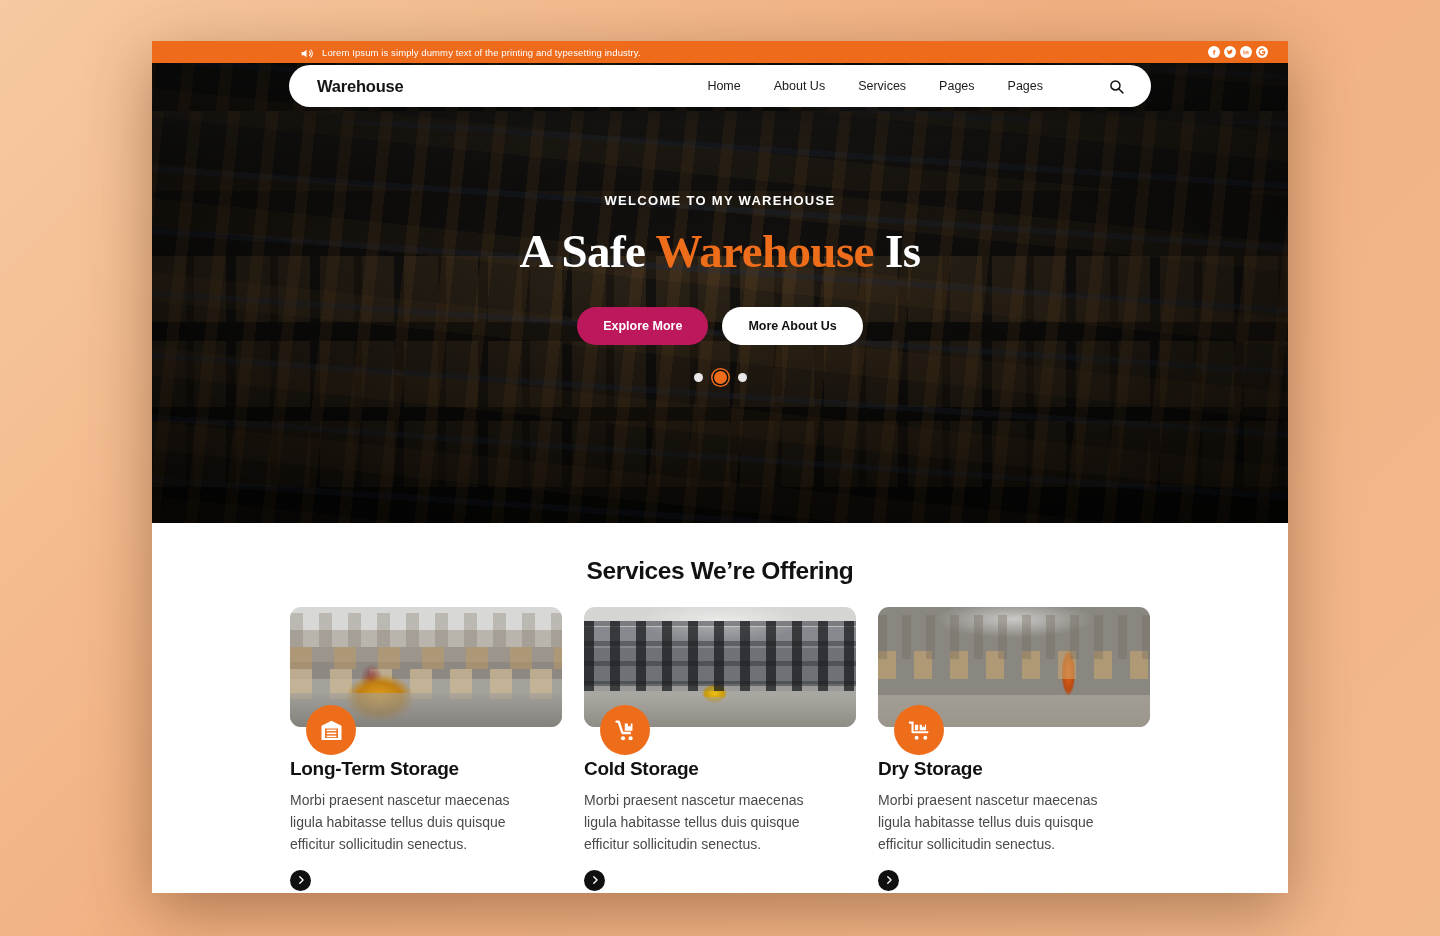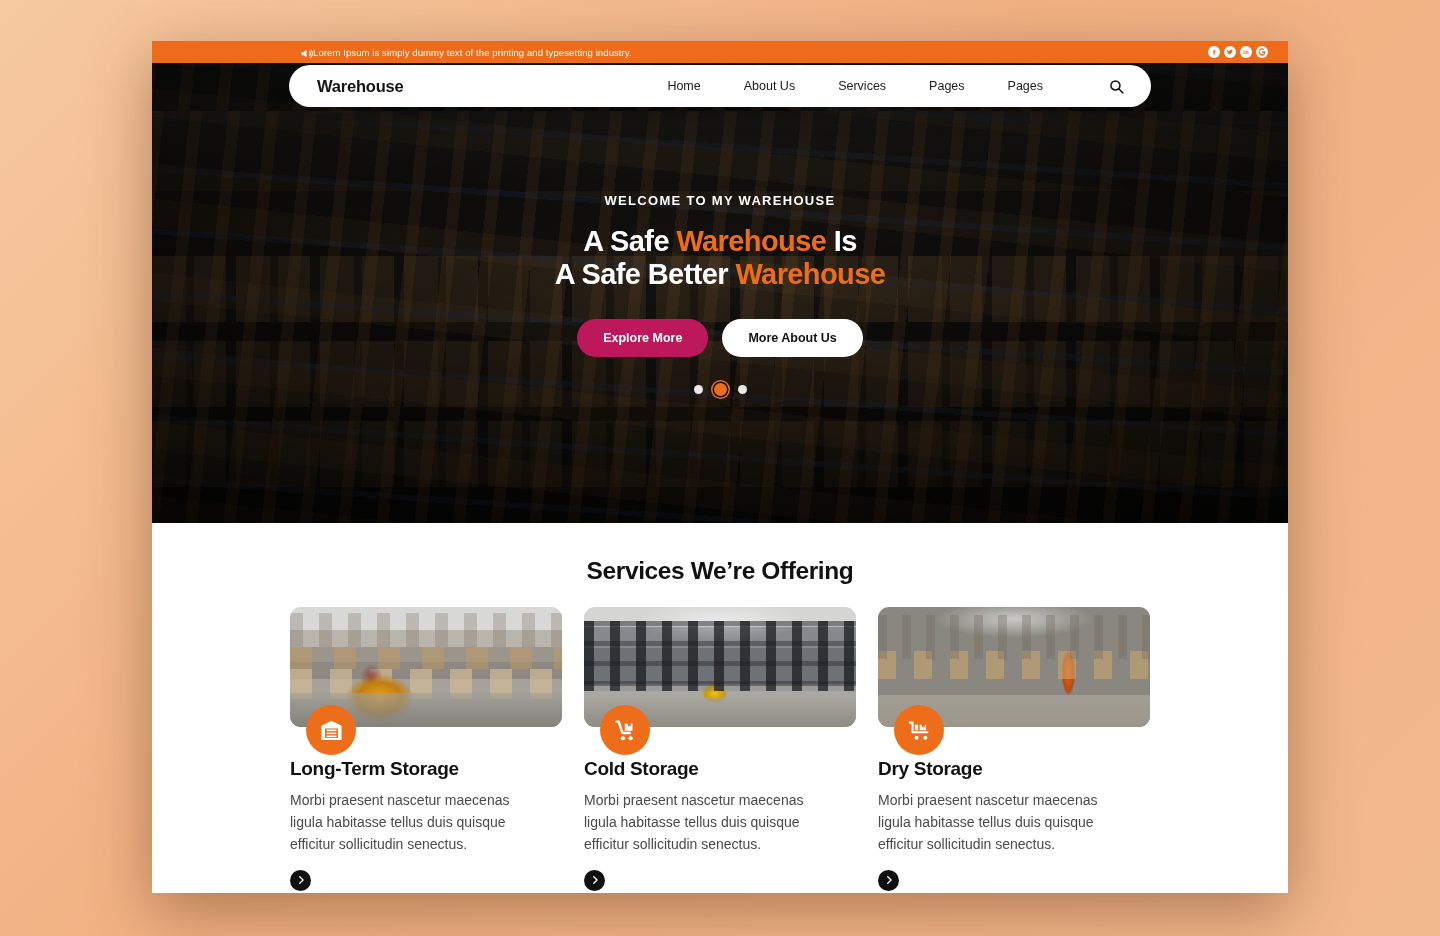--- a/index.html
+++ b/index.html
@@ -37,20 +37,21 @@
     background: #ed6b1a;
     display: flex;
     align-items: center;
     z-index: 40;
   }
   .topbar-inner {
     width: 100%;
     padding: 0 14px 0 148px;
     display: flex;
     align-items: center;
+    gap: 9px;
   }
   .speaker-icon { width: 13px; height: 13px; flex: none; color: #fff; display:block; }
   .ticker-text {
     color: #ffffff;
     font-size: 9.5px;
     letter-spacing: .1px;
     white-space: nowrap;
   }
   .social-group {
     margin-left: auto;
@@ -145,21 +146,21 @@
     font-size: 16.5px;
     font-weight: 700;
     color: #141414;
     letter-spacing: -.2px;
     cursor: pointer;
   }
   .nav-links {
     margin-left: auto;
     display: flex;
     align-items: flex-start;
-    gap: 43px;
+    gap: 33px;
     padding-right: 60px;
   }
   .nav-link {
     font-size: 12.5px;
     color: #1b1b1b;
     cursor: pointer;
     white-space: nowrap;
   }
   .search-btn {
     width: 26px; height: 26px;
@@ -181,24 +182,25 @@
   .hero-eyebrow {
     color: #ffffff;
     font-size: 13px;
     font-weight: 700;
     letter-spacing: 1.3px;
     text-transform: uppercase;
   }
   .hero-title {
     margin-top: 17px;
     color: #ffffff;
-    font-size: 29px;
+    font-size: 47px;
     font-weight: 700;
     line-height: 1.14;
     letter-spacing: -.6px;
+    font-family: Liberation Serif, serif;
   }
   .hl { color: #ee6d1b; }
   .hero-btns {
     margin-top: 28px;
     display: flex;
     justify-content: center;
     gap: 14px;
   }
   .btn {
     border: none;
@@ -449,21 +451,20 @@
             <path d="M15.4 15.4L21 21"></path>
         </svg>
       </button>
     </div>
   </div>
 
   <div class="hero-content">
     <div class="hero-eyebrow">WELCOME TO MY WAREHOUSE</div>
     <h1 class="hero-title">
       <span><span>A Safe </span><span class="hl">Warehouse</span><span> Is</span></span><br>
-      <span><span>A Safe Better </span><span class="hl">Warehouse</span></span>
     </h1>
     <div class="hero-btns">
       <button class="btn btn-primary">Explore More</button>
       <button class="btn btn-ghost">More About Us</button>
     </div>
     <div class="hero-dots">
       <span class="dot"></span>
       <span class="dot active"></span>
       <span class="dot"></span>
     </div>

